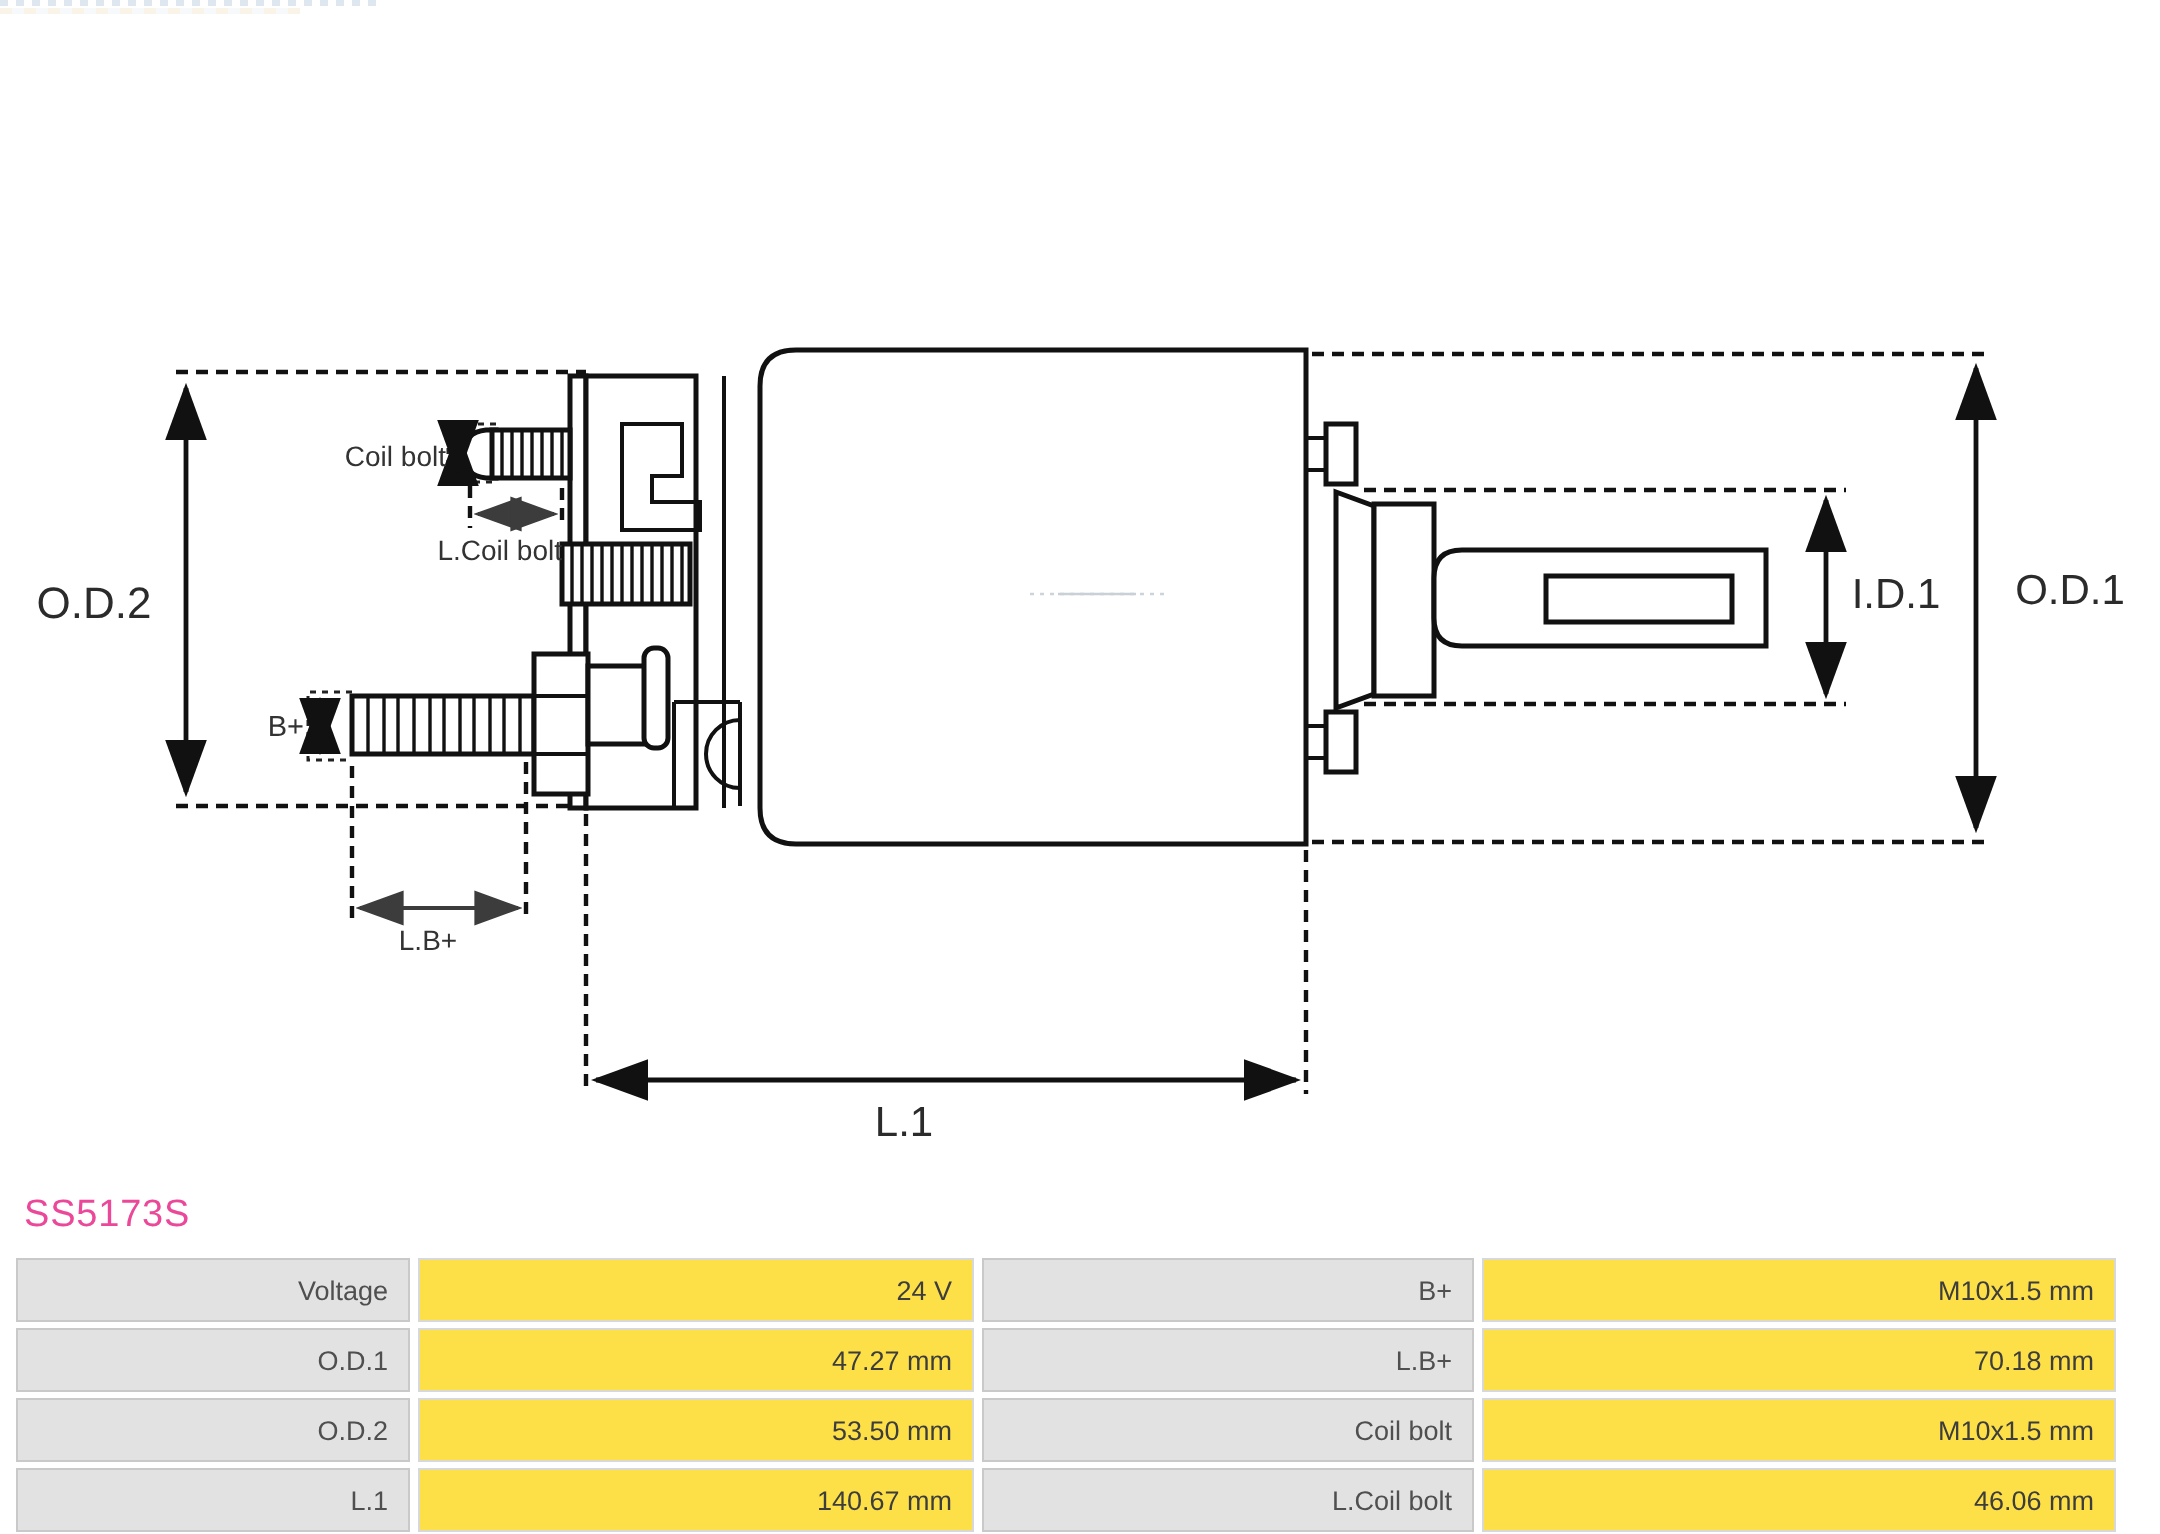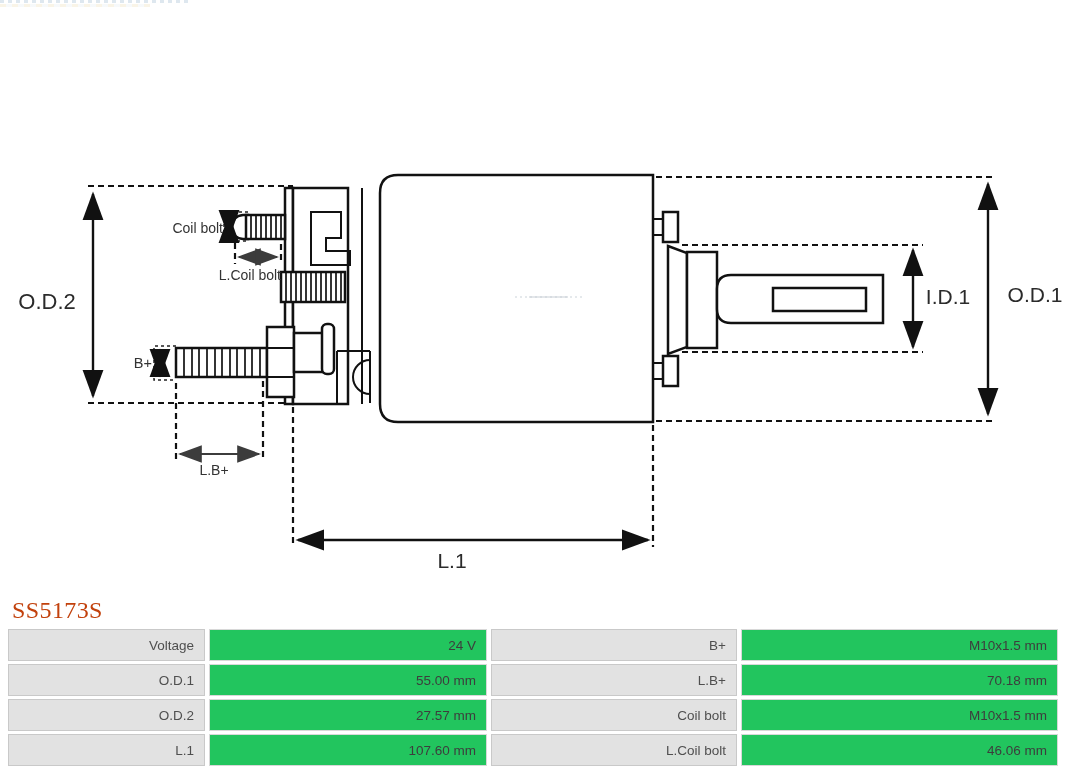--- a/index.html
+++ b/index.html
@@ -8,29 +8,29 @@
 
   
   .logo-artifact{position:absolute;left:0;top:0;width:192px;height:8px;}
   .logo-artifact .r1{height:3px;width:192px;
      background:repeating-linear-gradient(90deg,#c3d4e2 0 4px,transparent 4px 8px);opacity:.55;}
   .logo-artifact .r2{height:3px;width:150px;margin-top:1px;
      background:repeating-linear-gradient(90deg,#f3e9cf 0 6px,#eef3f6 6px 12px);opacity:.5;}
 
   .drawing{position:absolute;left:0;top:0;}
 
-  .part-number{position:absolute;left:12px;top:597px;font-size:24px;
-     letter-spacing:.4px;color:#c2410c;text-decoration:none;cursor:pointer;font-family:Liberation Serif, serif;}
+  .part-number{position:absolute;left:12px;top:597px;font-size:19px;
+     letter-spacing:.4px;color:#ec4899;text-decoration:none;cursor:pointer;}
 
   table.spec{position:absolute;left:4px;top:626px;border-collapse:separate;
      border-spacing:4px 3px;font-size:13.5px;}
   table.spec td{height:30px;padding:0 10px;text-align:right;vertical-align:middle;
      white-space:nowrap;}
   td.lbl{background:#e2e2e2;border:1px solid #c9c9c9;color:#4f4f4f;}
-  td.val{background:#22c55e;border:1px solid #d8d8d8;color:#3d3d3d;}
+  td.val{background:#fde047;border:1px solid #d8d8d8;color:#3d3d3d;}
   .c1{width:175px}.c2{width:256px}.c3{width:224px}.c4{width:295px}
 
   
   .ol{fill:#ffffff;stroke:#111;stroke-width:2.5;}
   .ol2{fill:none;stroke:#111;stroke-width:2;}
   .hatch{stroke:#111;stroke-width:1.7;}
   .dash{fill:none;stroke:#111;stroke-width:2.2;stroke-dasharray:6 4;}
   .xdash{fill:none;stroke:#222;stroke-width:1.5;stroke-dasharray:3 3;}
   .dim{stroke:#111;stroke-width:2.4;}
   .dims{stroke:#3c3c3c;stroke-width:2;}
@@ -192,30 +192,30 @@
 <table class="spec">
   <tbody>
       <tr>
     <td class="lbl c1">Voltage</td>
     <td class="val c2">24 V</td>
     <td class="lbl c3">B+</td>
     <td class="val c4">M10x1.5 mm</td>
   </tr>
   <tr>
     <td class="lbl c1">O.D.1</td>
-    <td class="val c2">55.00 mm</td>
+    <td class="val c2">47.27 mm</td>
     <td class="lbl c3">L.B+</td>
     <td class="val c4">70.18 mm</td>
   </tr>
   <tr>
     <td class="lbl c1">O.D.2</td>
-    <td class="val c2">27.57 mm</td>
+    <td class="val c2">53.50 mm</td>
     <td class="lbl c3">Coil bolt</td>
     <td class="val c4">M10x1.5 mm</td>
   </tr>
   <tr>
     <td class="lbl c1">L.1</td>
-    <td class="val c2">107.60 mm</td>
+    <td class="val c2">140.67 mm</td>
     <td class="lbl c3">L.Coil bolt</td>
     <td class="val c4">46.06 mm</td>
   </tr>
 </tbody>
   </table>
 
 </body></html>

